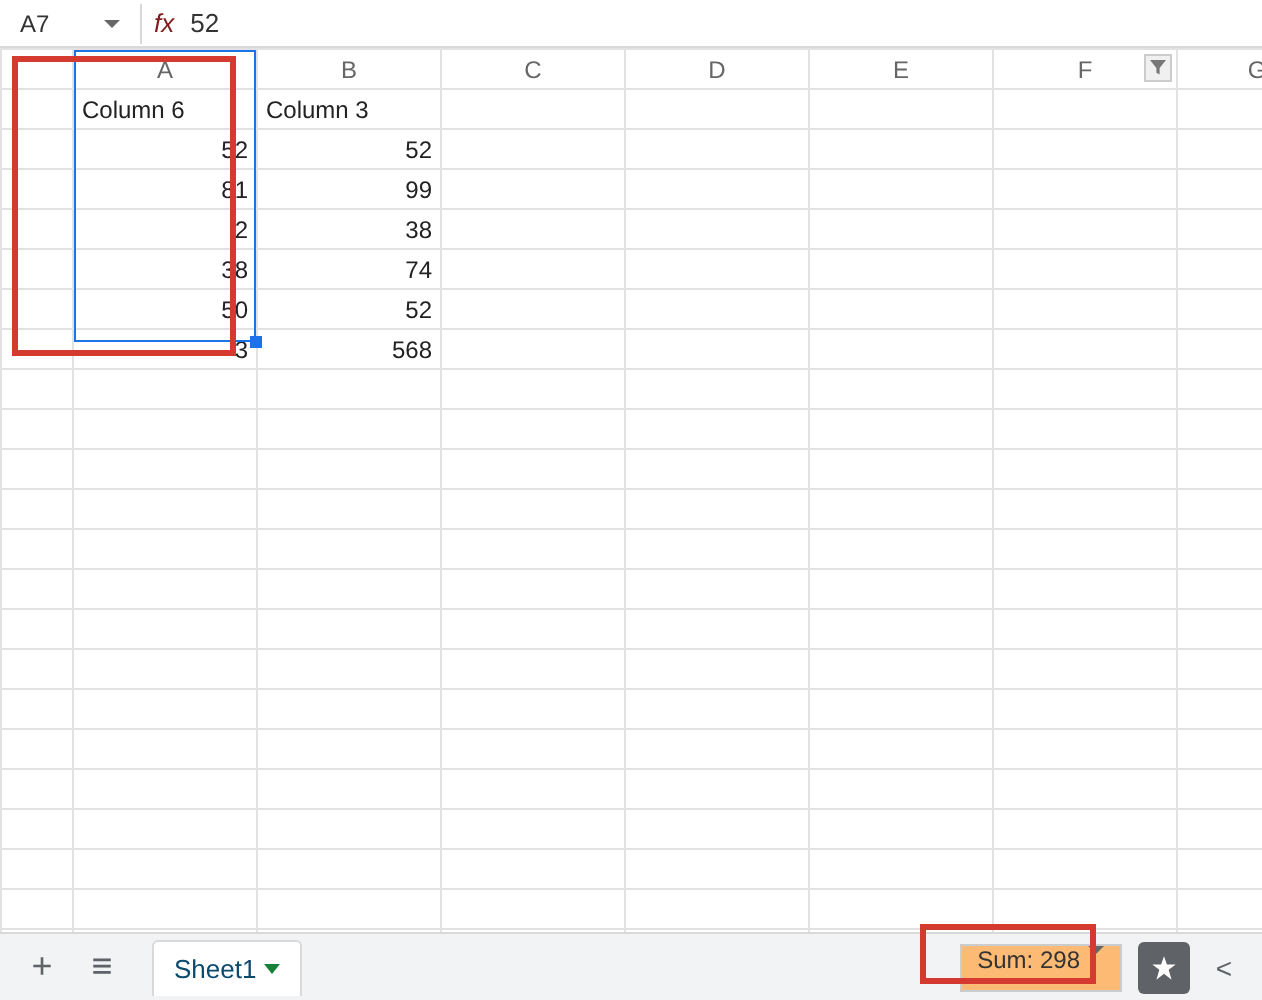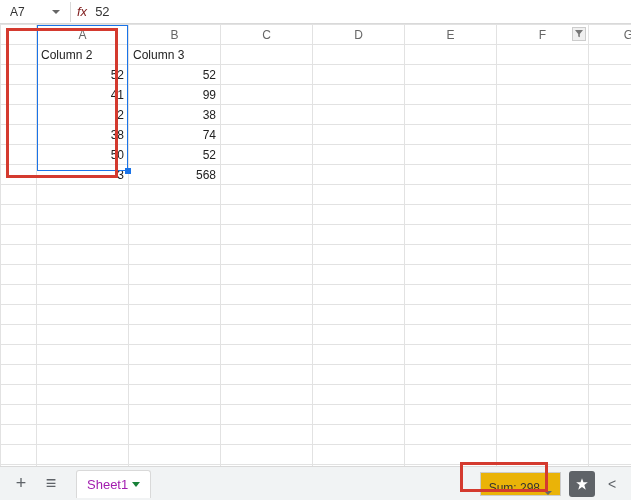--- a/index.html
+++ b/index.html
@@ -110,31 +110,31 @@
   }
   .sb-btn {
     width: 26px; height: 26px; display:flex; align-items:center; justify-content:center;
     color:#5f6368; font-size:18px; border-radius:3px; margin-right:4px;
   }
   .sheet-tab {
     height: 28px; padding: 0 10px;
     display:flex; align-items:center; gap:4px;
     background:#fff; border:1px solid #d9d9d9; border-bottom:none;
     border-radius:3px 3px 0 0;
-    color:#a21caf; font-weight:500; font-size:13px;
+    color:#0c4a6e; font-weight:500; font-size:13px;
     margin-left: 8px;
   }
   .sheet-tab .caret {
     width:0;height:0;border-left:4px solid transparent;border-right:4px solid transparent;border-top:5px solid #188038;
   }
   .sb-spacer { flex:1; }
   .sum-box {
     height:24px; padding:0 8px;
-    border:1px solid #ccc; background:#eab308;
-    display:flex; align-items:flex-end; gap:4px;
+    border:1px solid #ccc; background:#fdba74;
+    display:flex; align-items:flex-start; gap:4px;
     font-size:12px; color:#333;
   }
   .sum-box .caret {
     width:0;height:0;border-left:4px solid transparent;border-right:4px solid transparent;border-top:4px solid #666;
   }
   .explore-btn {
     width:26px; height:26px; margin-left:8px;
     background:#5f6368; border-radius:3px;
     display:flex; align-items:center; justify-content:center;
   }
@@ -175,41 +175,41 @@
                 <path d="M0 0h10L6 5v4L4 8V5z"></path>
               </svg>
           </span>
         </th>
         <th class="colhdr col-g"><span>G</span></th>
       </tr>
     </thead>
     <tbody id="sheet-body">
         <tr>
           <th class="rowhdr"></th>
-          <td class="txt sel">Column 2</td>
+          <td class="txt sel">Column 6</td>
           <td class="txt">Column 3</td>
           <td></td>
           <td></td>
           <td></td>
           <td></td>
           <td></td>
         </tr>
         <tr>
           <th class="rowhdr"></th>
           <td class="num sel">52</td>
           <td class="num">52</td>
           <td></td>
           <td></td>
           <td></td>
           <td></td>
           <td></td>
         </tr>
         <tr>
           <th class="rowhdr"></th>
-          <td class="num sel">41</td>
+          <td class="num sel">81</td>
           <td class="num">99</td>
           <td></td>
           <td></td>
           <td></td>
           <td></td>
           <td></td>
         </tr>
         <tr>
           <th class="rowhdr"></th>
           <td class="num sel">2</td>

